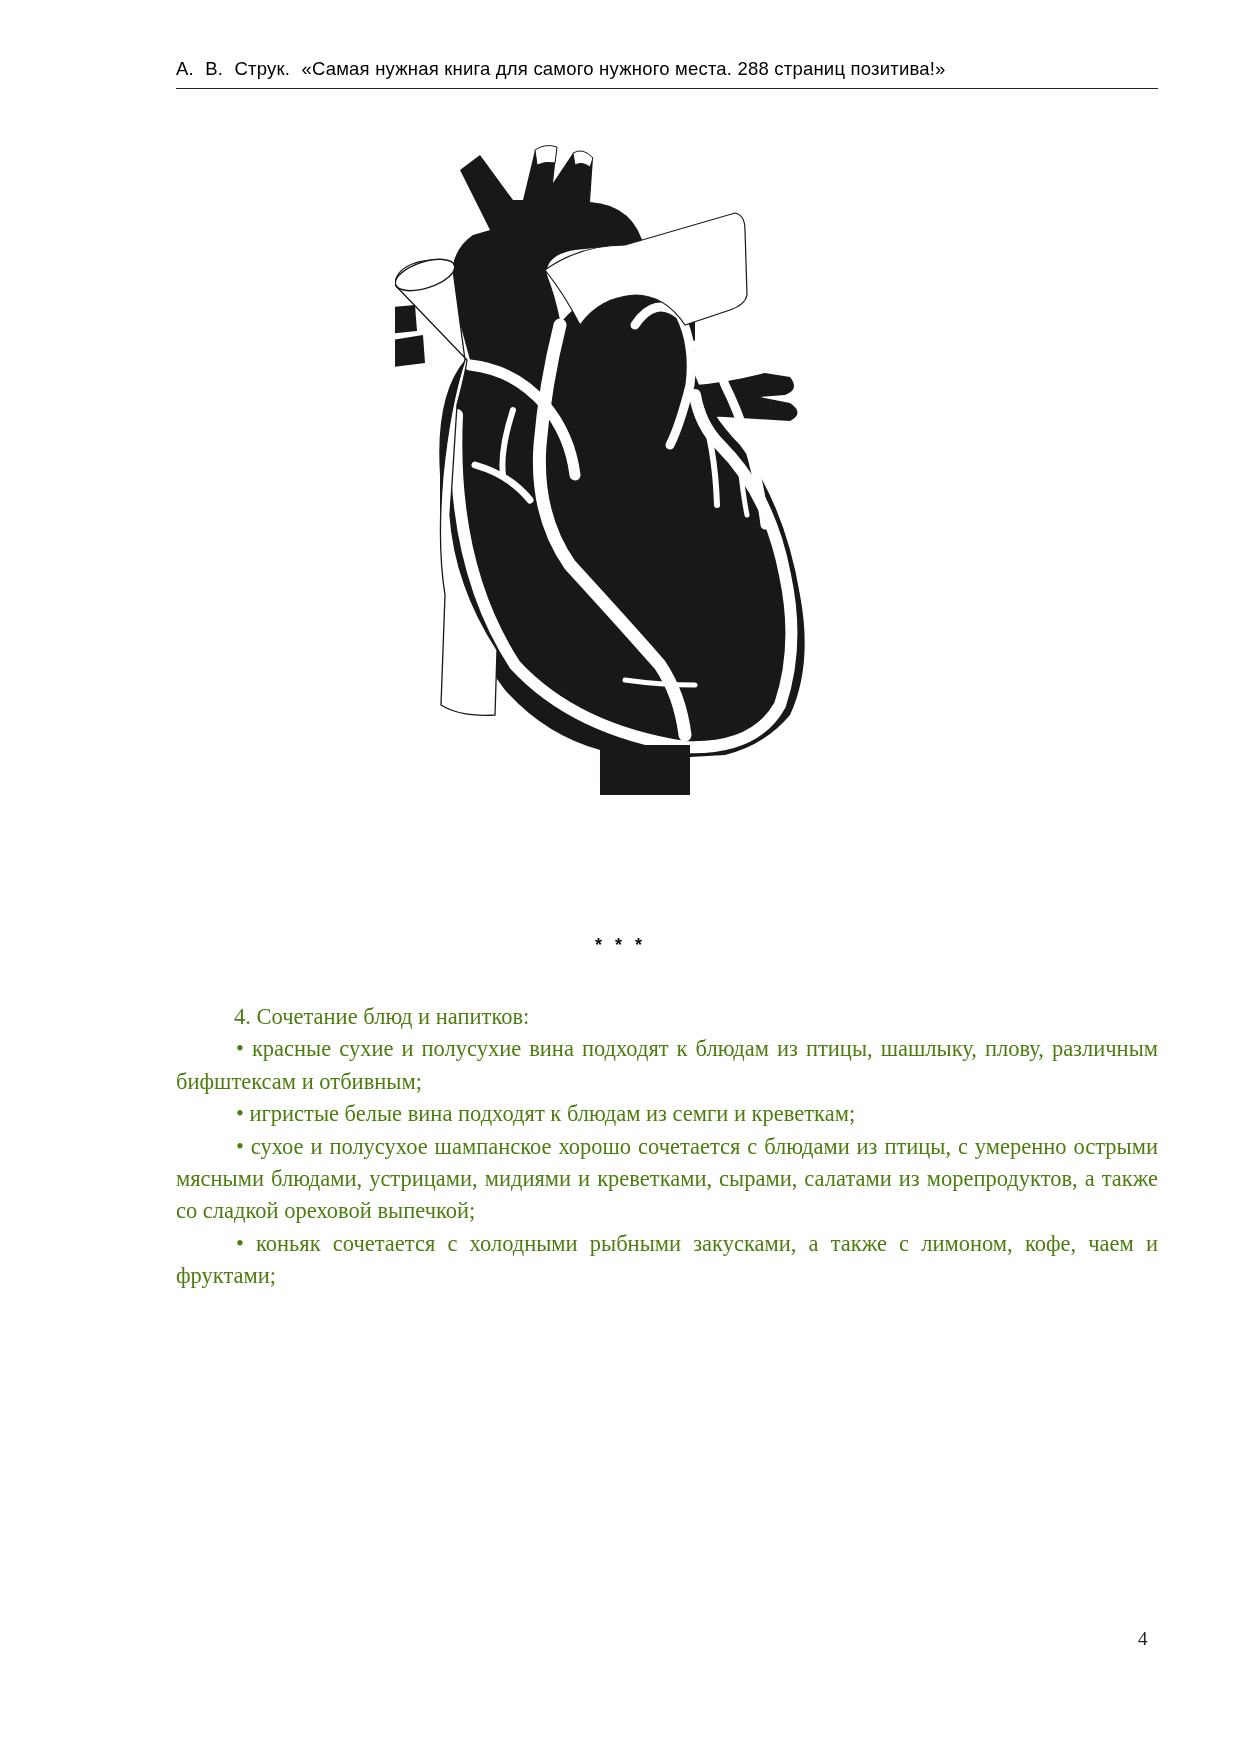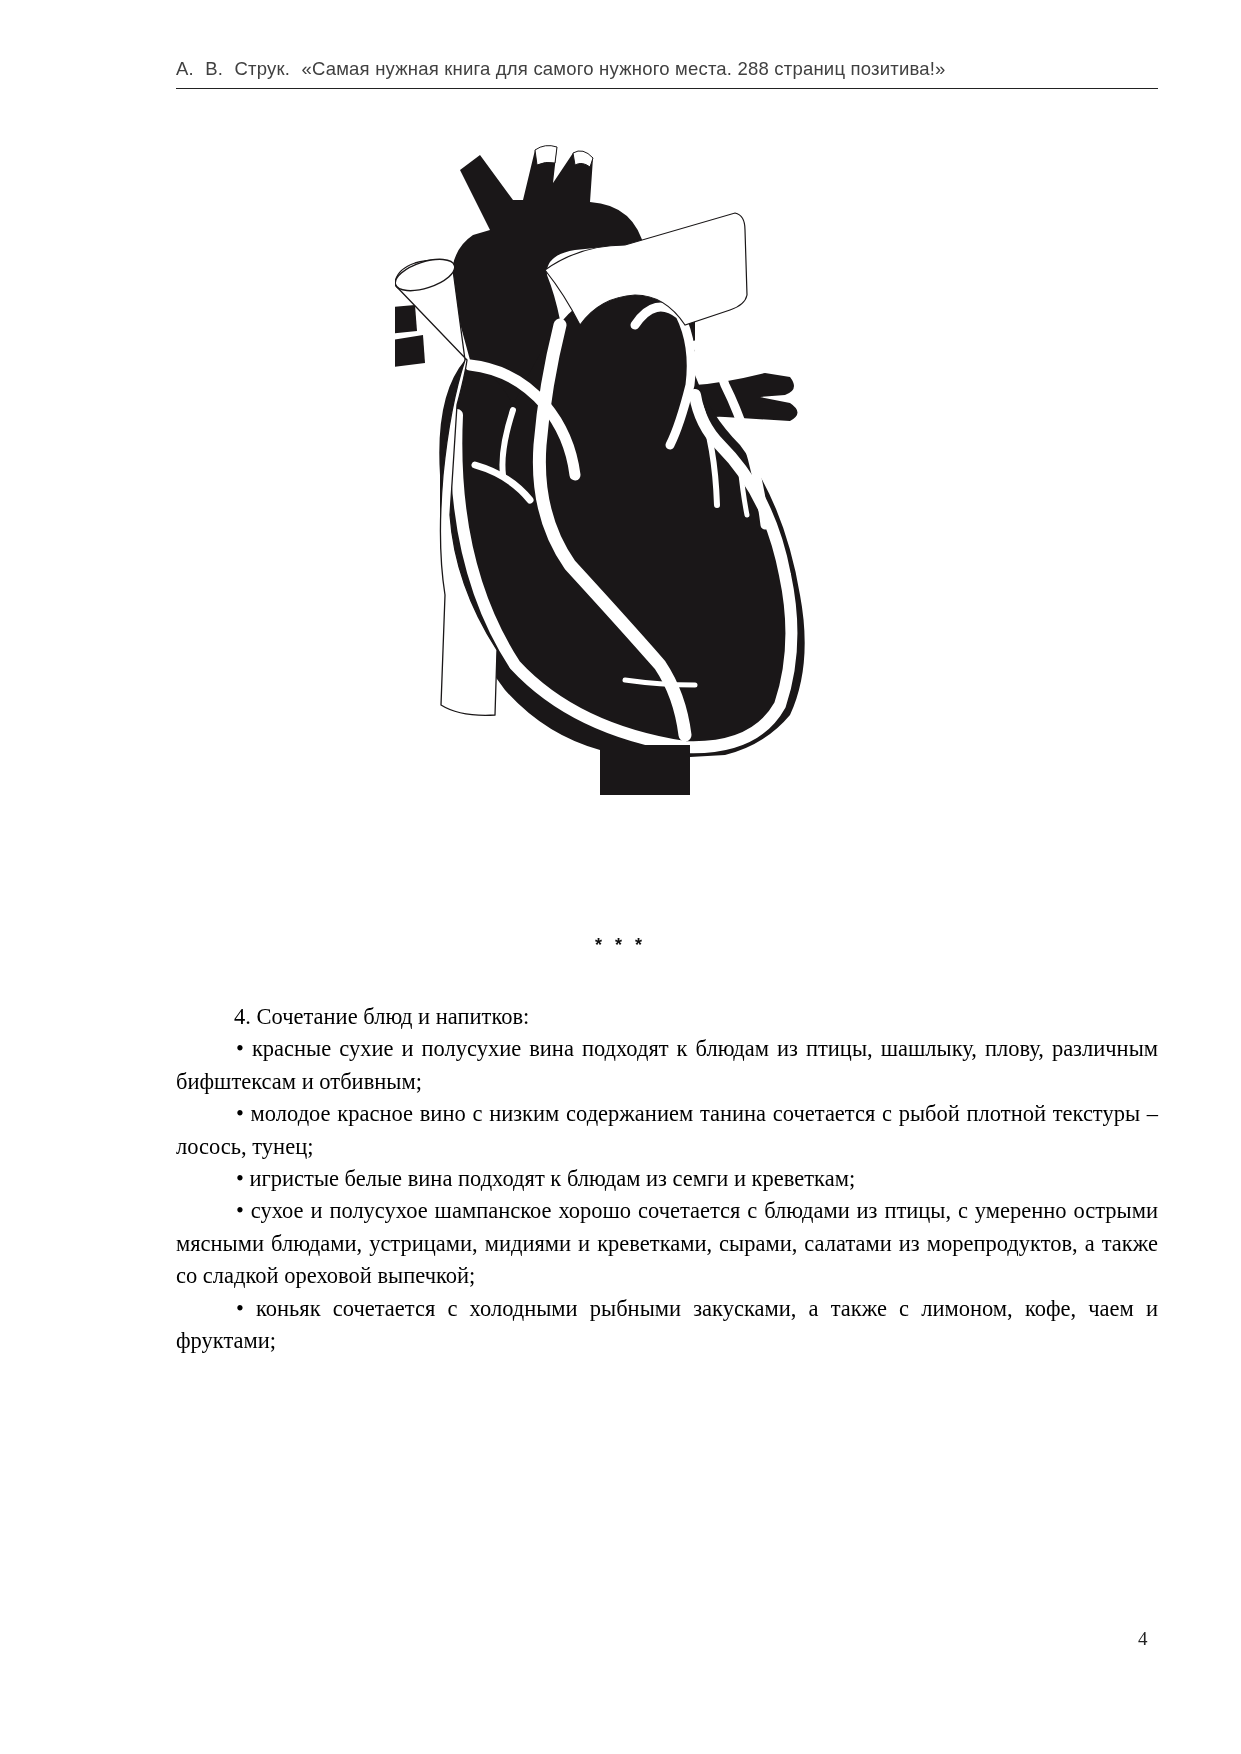--- a/index.html
+++ b/index.html
@@ -15,21 +15,21 @@
       font-family: "Liberation Serif", serif;
       color: #111111;
     }
     .running-header {
       position: absolute;
       left: 176px;
       top: 58px;
       width: 982px;
       font-family: "Liberation Sans", sans-serif;
       font-size: 18.5px;
-      color: #404040;
+      color: #000000;
       letter-spacing: 0.2px;
       white-space: nowrap;
     }
     .running-header .sp { display: inline-block; width: 6px; }
     .header-rule {
       position: absolute;
       left: 176px;
       top: 88px;
       width: 982px;
       height: 0;
@@ -56,21 +56,21 @@
       color: #111;
     }
     .body-text {
       position: absolute;
       left: 176px;
       top: 1001px;
       width: 982px;
       font-size: 22.5px;
       line-height: 32.4px;
       text-align: justify;
-      color: #000000;
+      color: #4d7c0f;
     }
     .body-text p {
       margin: 0;
       text-indent: 60px;
       text-align: justify;
     }
     .body-text p.lead { text-indent: 58px; }
     .page-number {
       position: absolute;
       left: 1138px;
@@ -136,19 +136,18 @@
 
     <rect x="205" y="600" width="90" height="50" fill="#1a1718"></rect>
   </svg>
 </div>
 
 <div class="separator">* * *</div>
 
 <div class="body-text">
   <p class="lead">4. Сочетание блюд и напитков:</p>
   <p>• красные сухие и полусухие вина подходят к блюдам из птицы, шашлыку, плову, различным бифштексам и отбивным;</p>
-  <p>• молодое красное вино с низким содержанием танина сочетается с рыбой плотной текстуры – лосось, тунец;</p>
   <p>• игристые белые вина подходят к блюдам из семги и креветкам;</p>
   <p>• сухое и полусухое шампанское хорошо сочетается с блюдами из птицы, с умеренно острыми мясными блюдами, устрицами, мидиями и креветками, сырами, салатами из морепродуктов, а также со сладкой ореховой выпечкой;</p>
   <p>• коньяк сочетается с холодными рыбными закусками, а также с лимоном, кофе, чаем и фруктами;</p>
 </div>
 
 <div class="page-number">4</div>
 
 </body></html>

